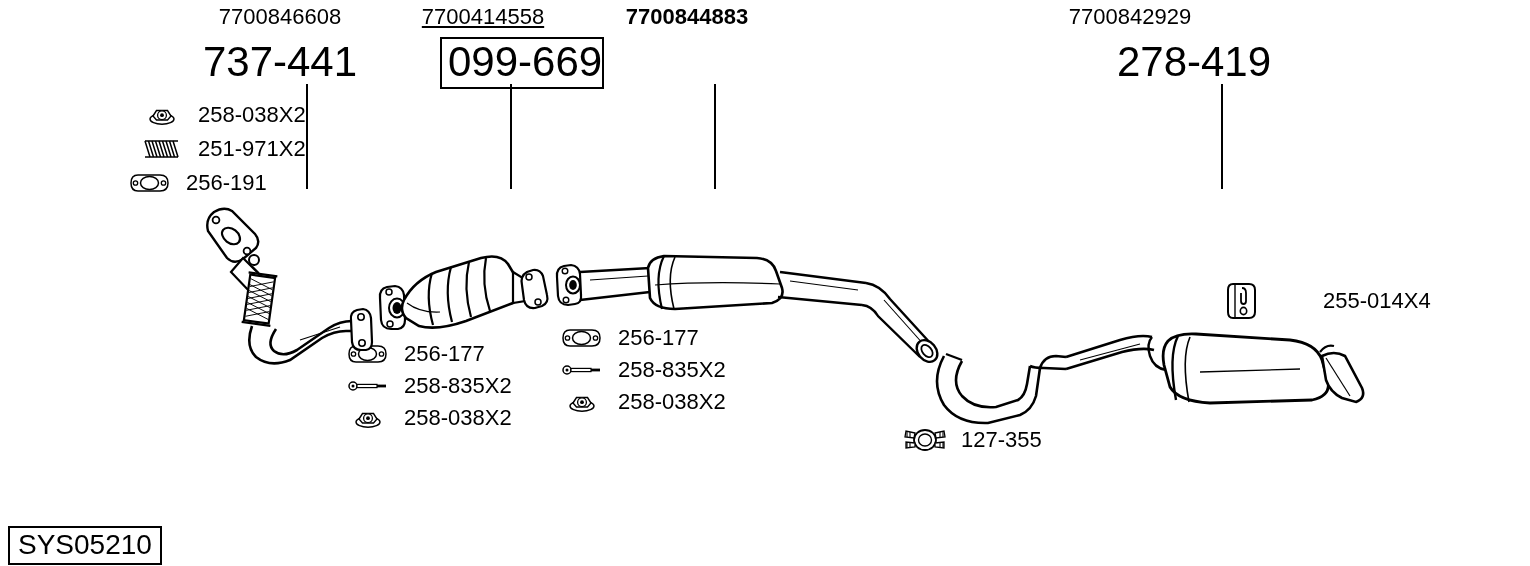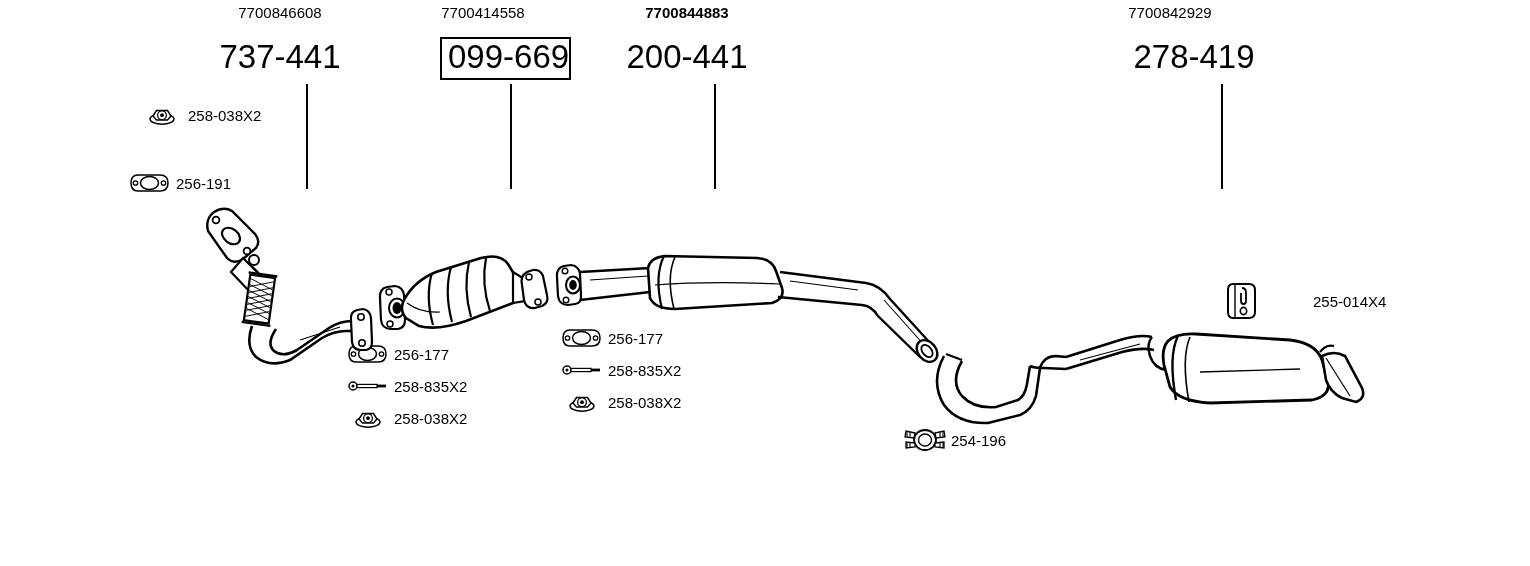--- a/index.html
+++ b/index.html
@@ -9,28 +9,28 @@
     font-family:"Liberation Sans", sans-serif;
     color:#000;
     position:relative;
     overflow:hidden;
   }
   .stage{position:absolute;inset:0;}
 
   
   .oe-num{
     position:absolute;
-    font-size:15px;
+    font-size:22px;
     letter-spacing:0px;
     white-space:nowrap;
     text-align:center;
   }
   .part-num{
     position:absolute;
-    font-size:33px;
+    font-size:42px;
     white-space:nowrap;
     text-align:center;
   }
   .part-num.boxed{
     border:2px solid #000;
     padding:1px 0 3px 6px;
     line-height:1.05;
     text-align:right;
   }
   .leader{
@@ -45,22 +45,22 @@
     display:flex;
     align-items:center;
     white-space:nowrap;
   }
   .hw-row .hw-ico{
     width:40px;height:26px;
     display:flex;align-items:center;justify-content:center;
     flex:0 0 40px;
   }
   .hw-row .hw-label{
-    font-size:15px;
-    margin-left:6px;
+    font-size:22px;
+    margin-left:16px;
   }
 
   .syscode{
     position:absolute;
     left:8px;top:526px;
     border:2px solid #000;
     padding:2px 8px 4px 8px;
     font-size:28px;
     line-height:1.05;
     white-space:nowrap;
@@ -68,46 +68,54 @@
 
   svg{display:block;overflow:visible;}
   .dwg{position:absolute;left:0;top:0;}
 </style>
 </head>
 <body>
 
 <div class="stage">
 
   <div class="oe-num" style="left:190px;top:4px;width:180px;">7700846608</div>
-  <div class="oe-num" style="left:393px;top:4px;width:180px;">7700414558</div>
+  <div class="oe-num" style="left:393px;top:4px;width:180px;text-decoration:underline;">7700414558</div>
   <div class="oe-num" style="left:597px;top:4px;width:180px;font-weight:bold;">7700844883</div>
-  <div class="oe-num" style="left:1080px;top:4px;width:180px;">7700842929</div>
+  <div class="oe-num" style="left:1040px;top:4px;width:180px;">7700842929</div>
 
   <div class="part-num" style="left:190px;top:38px;width:180px;">737-441</div>
   <div class="part-num boxed" style="left:440px;top:37px;">099-669</div>
-  <div class="part-num" style="left:597px;top:38px;width:180px;">200-441</div>
   <div class="part-num" style="left:1104px;top:38px;width:180px;">278-419</div>
 
   <div class="leader" style="left:306px;top:84px;height:105px;"></div>
   <div class="leader" style="left:510px;top:84px;height:105px;"></div>
   <div class="leader" style="left:714px;top:84px;height:105px;"></div>
   <div class="leader" style="left:1221px;top:84px;height:105px;"></div>
 
   <div class="hw-row" style="left:142px;top:102px;">
     <span class="hw-ico">
       <svg width="28" height="22" viewBox="0 0 28 22">
         <ellipse cx="14" cy="15" rx="12" ry="5.2" fill="#fff" stroke="#000" stroke-width="1.4"></ellipse>
         <path d="M5 12 L8.5 6.5 L19.5 6.5 L23 12 L19.5 16 L8.5 16 Z" fill="#fff" stroke="#000" stroke-width="1.4"></path>
         <circle cx="14" cy="11.2" r="4.4" fill="#fff" stroke="#000" stroke-width="1.3"></circle>
         <circle cx="14" cy="11.2" r="1.9" fill="#000"></circle>
       </svg>
     </span>
     <span class="hw-label">258-038X2</span>
   </div>
 
+  <div class="hw-row" style="left:142px;top:136px;">
+    <span class="hw-ico">
+      <svg width="40" height="22" viewBox="0 0 40 22">
+        <path d="M3 3 L8 19 M6.5 3 L11.5 19 M10 3 L15 19 M13.5 3 L18.5 19 M17 3 L22 19 M20.5 3 L25.5 19 M24 3 L29 19 M27.5 3 L32.5 19 M31 3 L36 19" stroke="#000" stroke-width="1.5" fill="none"></path>
+        <path d="M3 3 L36 3 M3 19 L36 19" stroke="#000" stroke-width="1.3" fill="none"></path>
+      </svg>
+    </span>
+    <span class="hw-label">251-971X2</span>
+  </div>
 
   <div class="hw-row" style="left:130px;top:170px;">
     <span class="hw-ico">
       <svg width="40" height="24" viewBox="0 0 40 24">
         <path d="M8 4 L30 4 Q38 4 38 12 Q38 20 30 20 L8 20 Q1 20 1 12 Q1 4 8 4 Z" fill="#fff" stroke="#000" stroke-width="1.5"></path>
         <ellipse cx="19.5" cy="12" rx="9" ry="6.4" fill="#fff" stroke="#000" stroke-width="1.5"></ellipse>
         <circle cx="5.5" cy="12" r="2.2" fill="#fff" stroke="#000" stroke-width="1.3"></circle>
         <circle cx="33.5" cy="12" r="2.2" fill="#fff" stroke="#000" stroke-width="1.3"></circle>
       </svg>
     </span>
@@ -191,21 +199,21 @@
       <svg width="48" height="26" viewBox="0 0 48 26">
         <ellipse cx="24" cy="13" rx="11" ry="10" fill="#fff" stroke="#000" stroke-width="1.8"></ellipse>
         <ellipse cx="24" cy="13" rx="6.5" ry="6" fill="#fff" stroke="#000" stroke-width="1.4"></ellipse>
         <path d="M14 6 L5 4 L4 10 L13 11 Z" fill="#fff" stroke="#000" stroke-width="1.3"></path>
         <path d="M14 16 L5 15 L5 21 L14 20 Z" fill="#fff" stroke="#000" stroke-width="1.3"></path>
         <path d="M34 6 L43 4 L44 10 L35 11 Z" fill="#fff" stroke="#000" stroke-width="1.3"></path>
         <path d="M34 16 L43 15 L43 21 L34 20 Z" fill="#fff" stroke="#000" stroke-width="1.3"></path>
         <path d="M6 5 L6 10 M9 5 L9 10 M6 16 L6 20 M9 16 L9 20 M39 5 L39 10 M42 5 L42 10 M39 16 L39 20 M42 16 L42 20" stroke="#000" stroke-width="1.1"></path>
       </svg>
     </span>
-    <span class="hw-label">254-196</span>
+    <span class="hw-label">127-355</span>
   </div>
 
   <div class="hw-row" style="left:1222px;top:288px;gap:45px;">
     <span class="hw-ico">
       <svg width="34" height="40" viewBox="0 0 34 40">
         <path d="M8 3 L24 3 Q30 3 30 9 L30 31 Q30 37 24 37 L8 37 Q3 37 3 31 L3 9 Q3 3 8 3 Z" fill="#fff" stroke="#000" stroke-width="2"></path>
         <path d="M10 3 L10 37" stroke="#000" stroke-width="1.4"></path>
         <path d="M17 7 Q21 7 21 12 L21 20 Q21 23 18.5 23 Q16 23 16 20 L16 12" fill="none" stroke="#000" stroke-width="1.8"></path>
         <ellipse cx="18.5" cy="30" rx="3.2" ry="3.6" fill="#fff" stroke="#000" stroke-width="1.6"></ellipse>
       </svg>
@@ -318,14 +326,15 @@
       <path d="M1178 336 Q1168 356 1176 400" fill="none" stroke="#000" stroke-width="2.4"></path>
       <path d="M1190 337 Q1181 358 1189 402" fill="none" stroke="#000" stroke-width="1.6"></path>
       <path d="M1200 372 L1300 369" fill="none" stroke="#000" stroke-width="1.4"></path>
 
       <path d="M1322 356 Q1334 350 1345 356 L1362 388 Q1366 398 1356 402 L1342 398 Q1330 392 1326 380 Z" fill="#fff" stroke="#000" stroke-width="2.6"></path>
       <path d="M1326 358 L1350 396" fill="none" stroke="#000" stroke-width="1.2"></path>
       <path d="M1320 352 Q1326 344 1334 346" fill="none" stroke="#000" stroke-width="2.2"></path>
     </g>
   </svg>
 
+  <div class="syscode">SYS05210</div>
 
 </div>
 
 </body></html>

